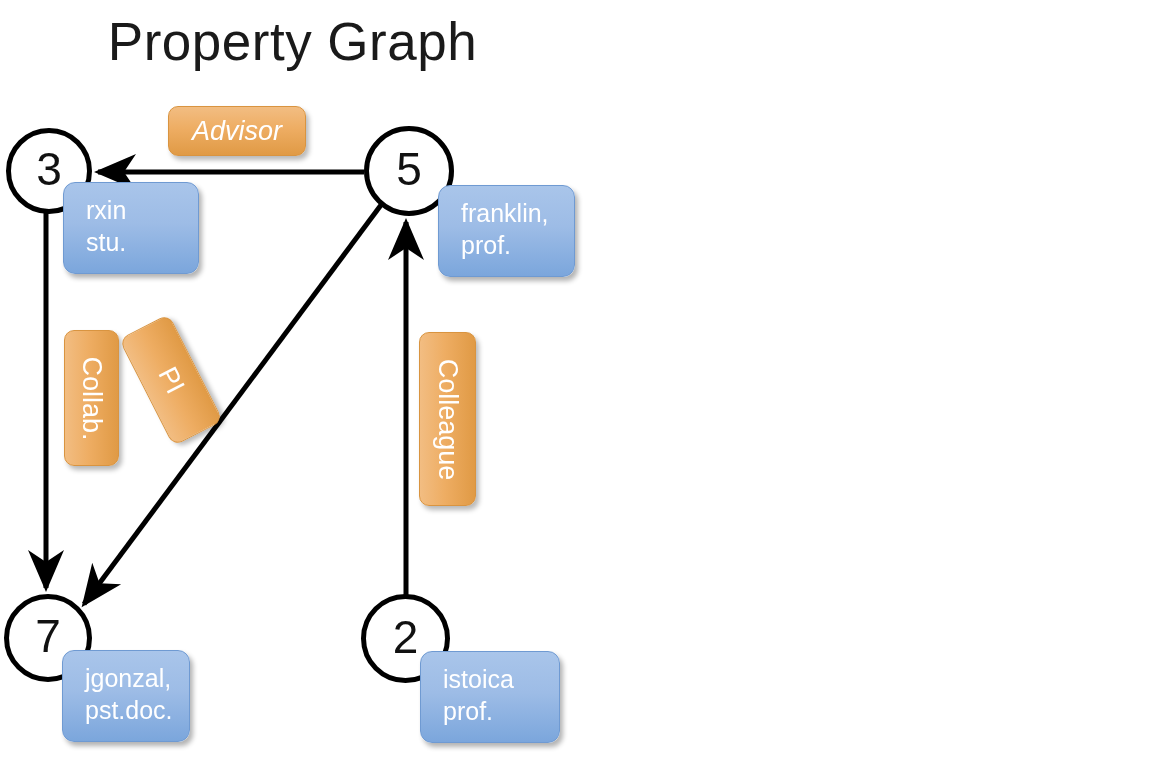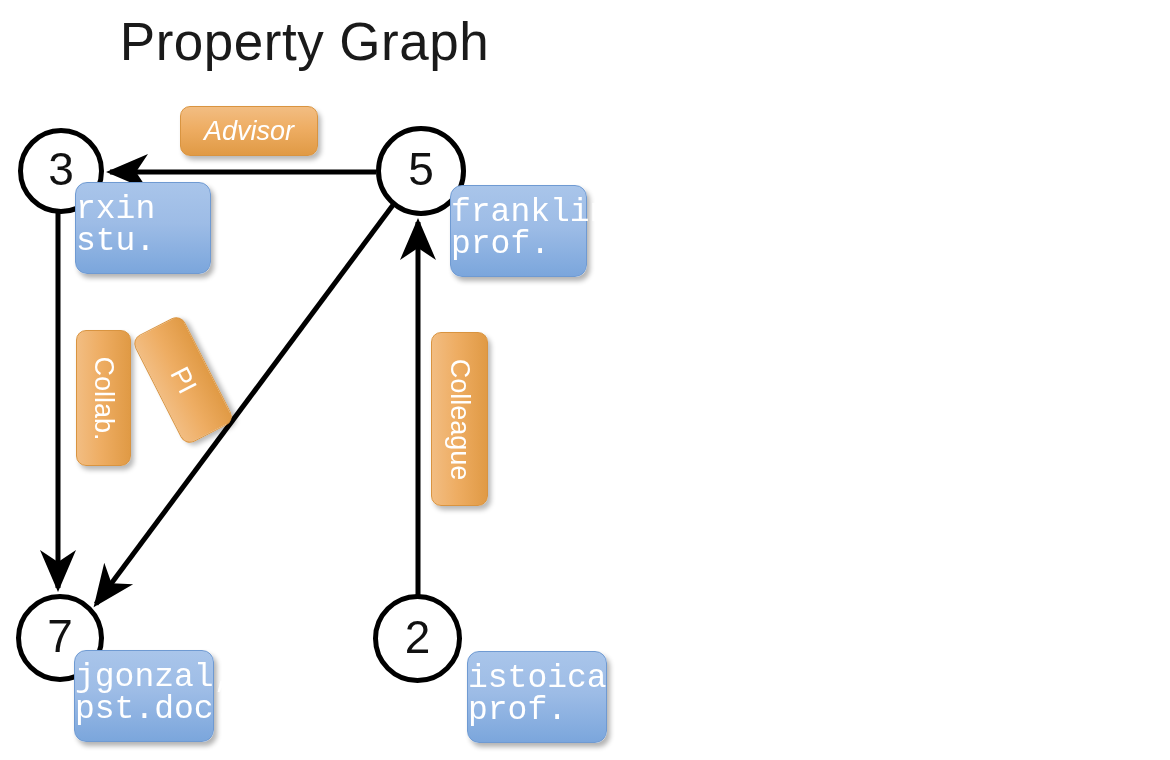--- a/index.html
+++ b/index.html
@@ -13,21 +13,21 @@
     height: 760px;
     position: relative;
     overflow: hidden;
     font-family: "Liberation Sans", sans-serif;
     color: #000000;
   }
 
   
   #graph-panel {
     position: absolute;
-    left: 12px; top: 0;
+    left: 0; top: 0;
     width: 585px; height: 760px;
   }
   #tables-panel {
     position: absolute;
     left: 585px; top: 0;
     width: 585px; height: 760px;
   }
 
   
   .panel-title {
@@ -73,25 +73,25 @@
 
   
   .prop-box {
     position: absolute;
     border-radius: 12px;
     background: linear-gradient(to bottom, #a9c5ea 0%, #9dbce6 45%, #7ba6dc 100%);
     border: 1px solid #6f9ad2;
     box-shadow: 3px 4px 5px rgba(0,0,0,0.30);
     box-sizing: border-box;
     color: #ffffff;
-    font-size: 33px;
+    font-size: 25px;
     font-weight: 300;
     line-height: 32px;
-    padding: 11px 0 0 0;
-    font-family: Liberation Mono, monospace;
+    padding: 11px 0 0 22px;
+    font-family: Liberation Sans, sans-serif;
     white-space: pre-line;
   }
 
   
   .elabel {
     position: absolute;
     border-radius: 10px;
     background: linear-gradient(to bottom, #f2bd82 0%, #eead63 45%, #e09a45 100%);
     border: 1px solid #d99440;
     box-shadow: 3px 4px 5px rgba(0,0,0,0.28);
@@ -155,27 +155,27 @@
 
   <div class="vertex-node" id="node-5" style="left:364px; top:126px; width:90px; height:90px;">
     <span class="vid">5</span>
   </div>
   <div class="prop-box" id="propbox-5" style="left:422px; top:185px; width:137px; height:92px;margin-left:16px;">franklin,
 prof.</div>
 
   <div class="vertex-node" id="node-7" style="left:4px; top:594px; width:88px; height:88px;">
     <span class="vid">7</span>
   </div>
-  <div class="prop-box" id="propbox-7" style="left:62px; top:650px; width:140px; height:92px;">jgonzal,
+  <div class="prop-box" id="propbox-7" style="left:62px; top:650px; width:128px; height:92px;">jgonzal,
 pst.doc.</div>
 
   <div class="vertex-node" id="node-2" style="left:361px; top:594px; width:89px; height:89px;">
     <span class="vid">2</span>
   </div>
-  <div class="prop-box" id="propbox-2" style="left:420px; top:651px; width:140px; height:92px;margin-left:35px;">istoica
+  <div class="prop-box" id="propbox-2" style="left:420px; top:651px; width:140px; height:92px;">istoica
 prof.</div>
 </div>
 
 <div id="tables-panel">
 
   
 
   
 
   

